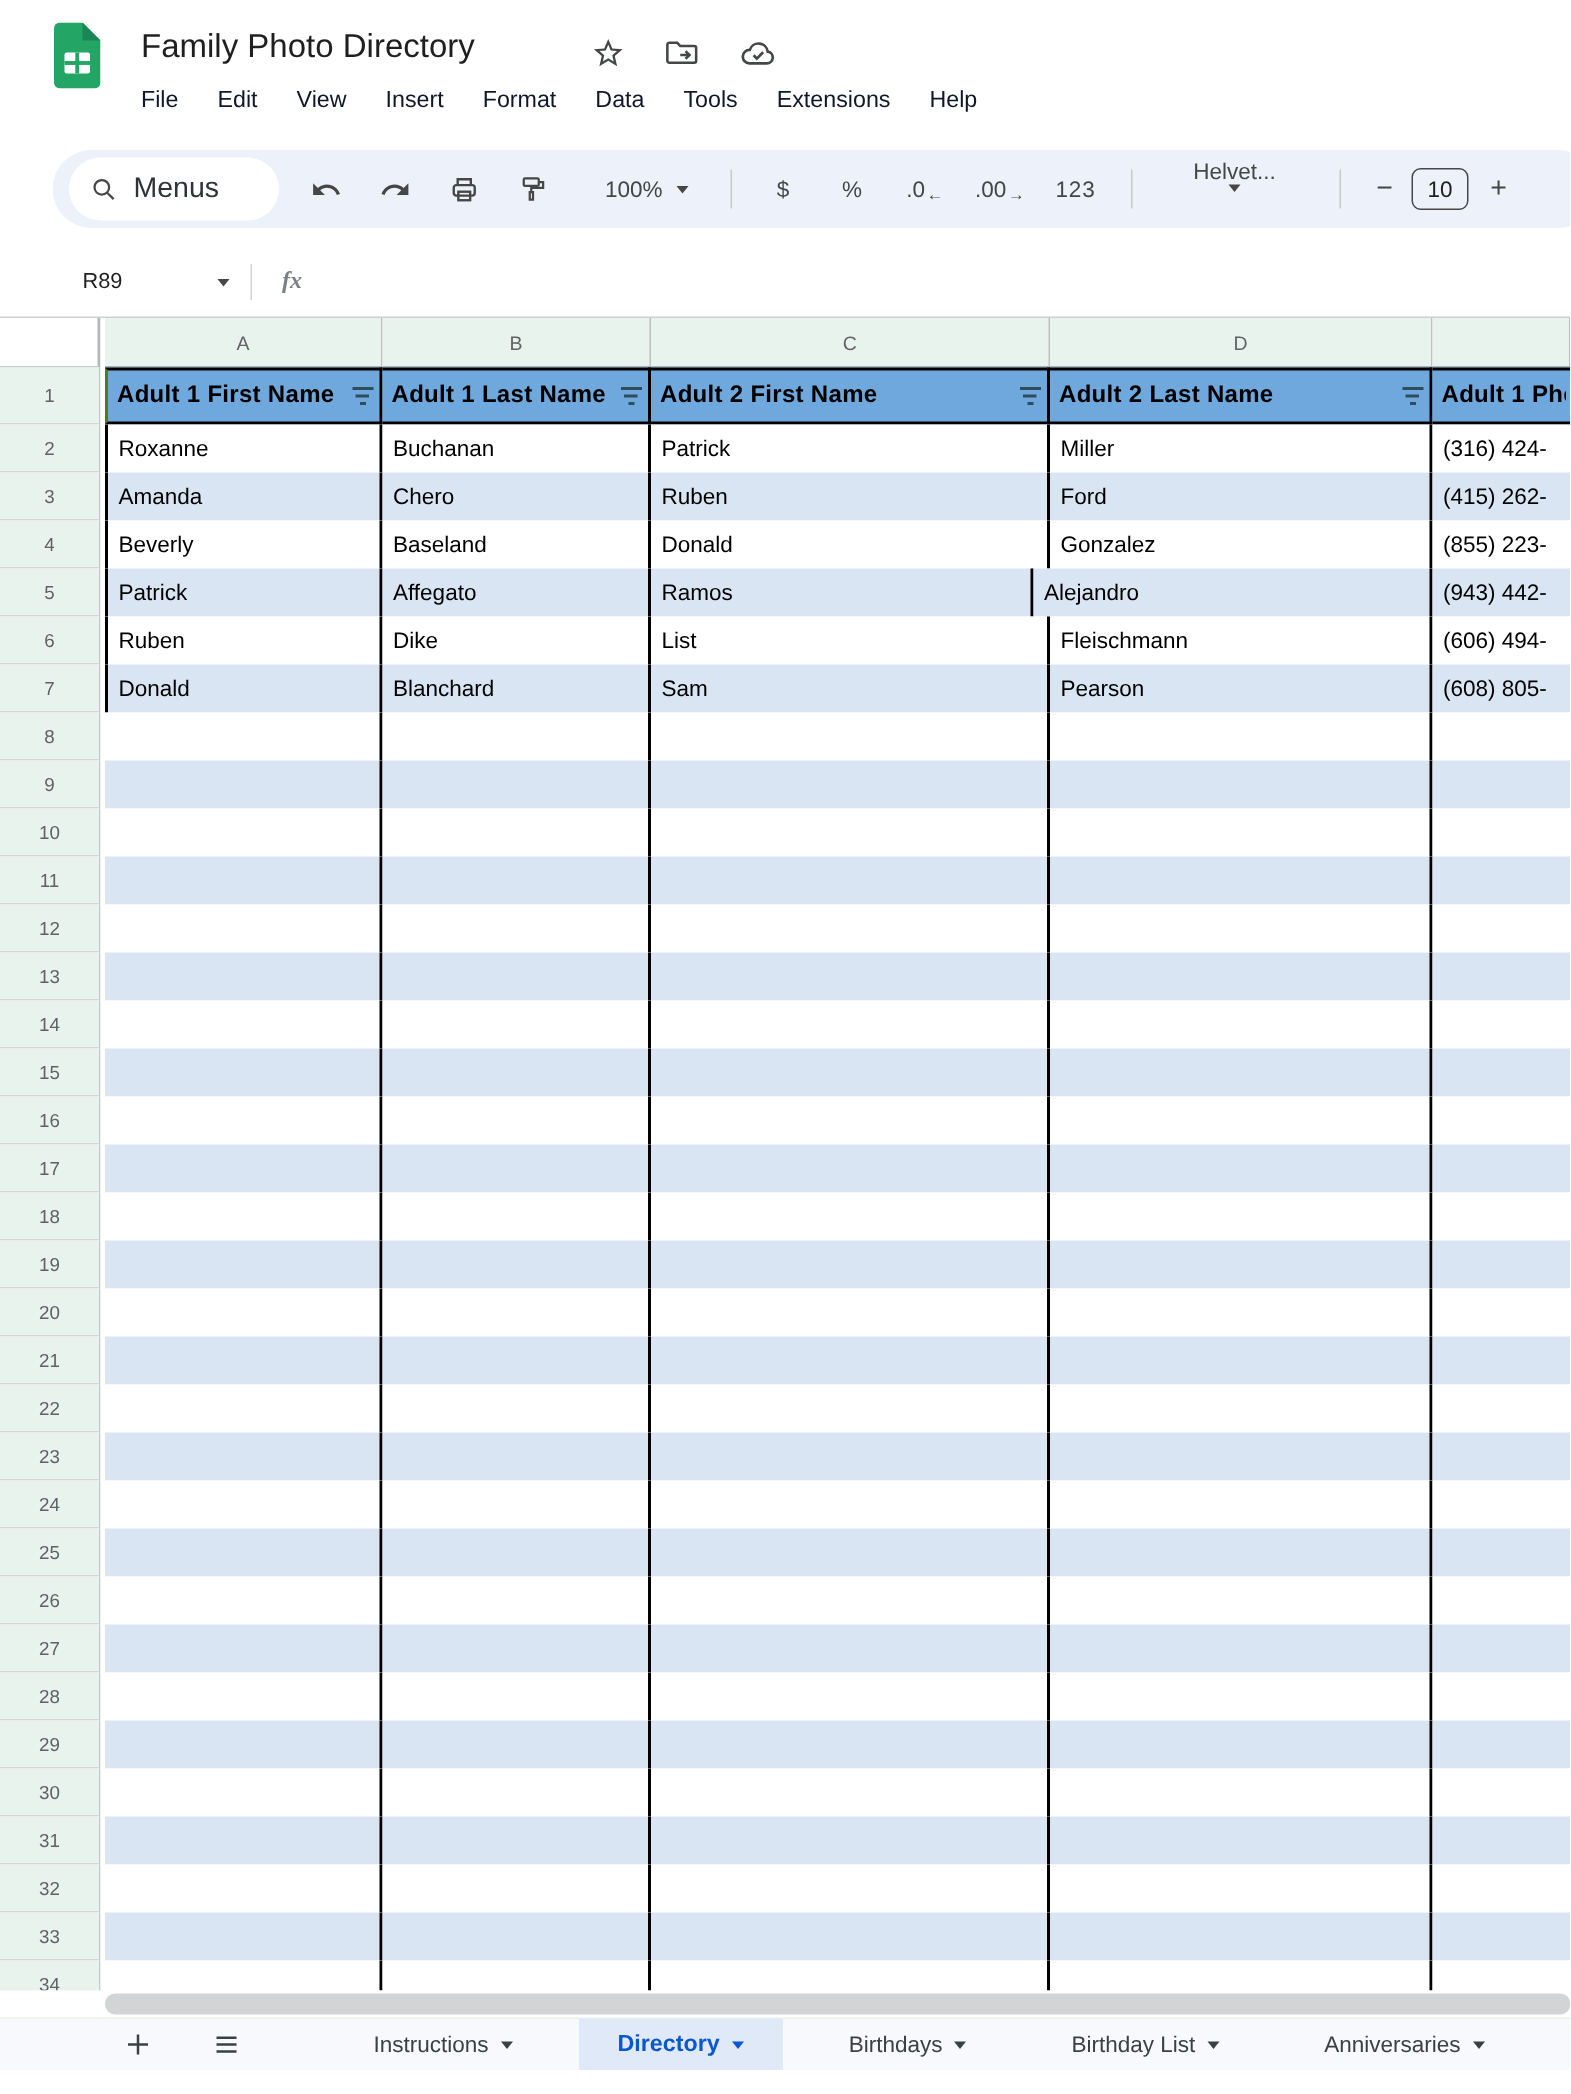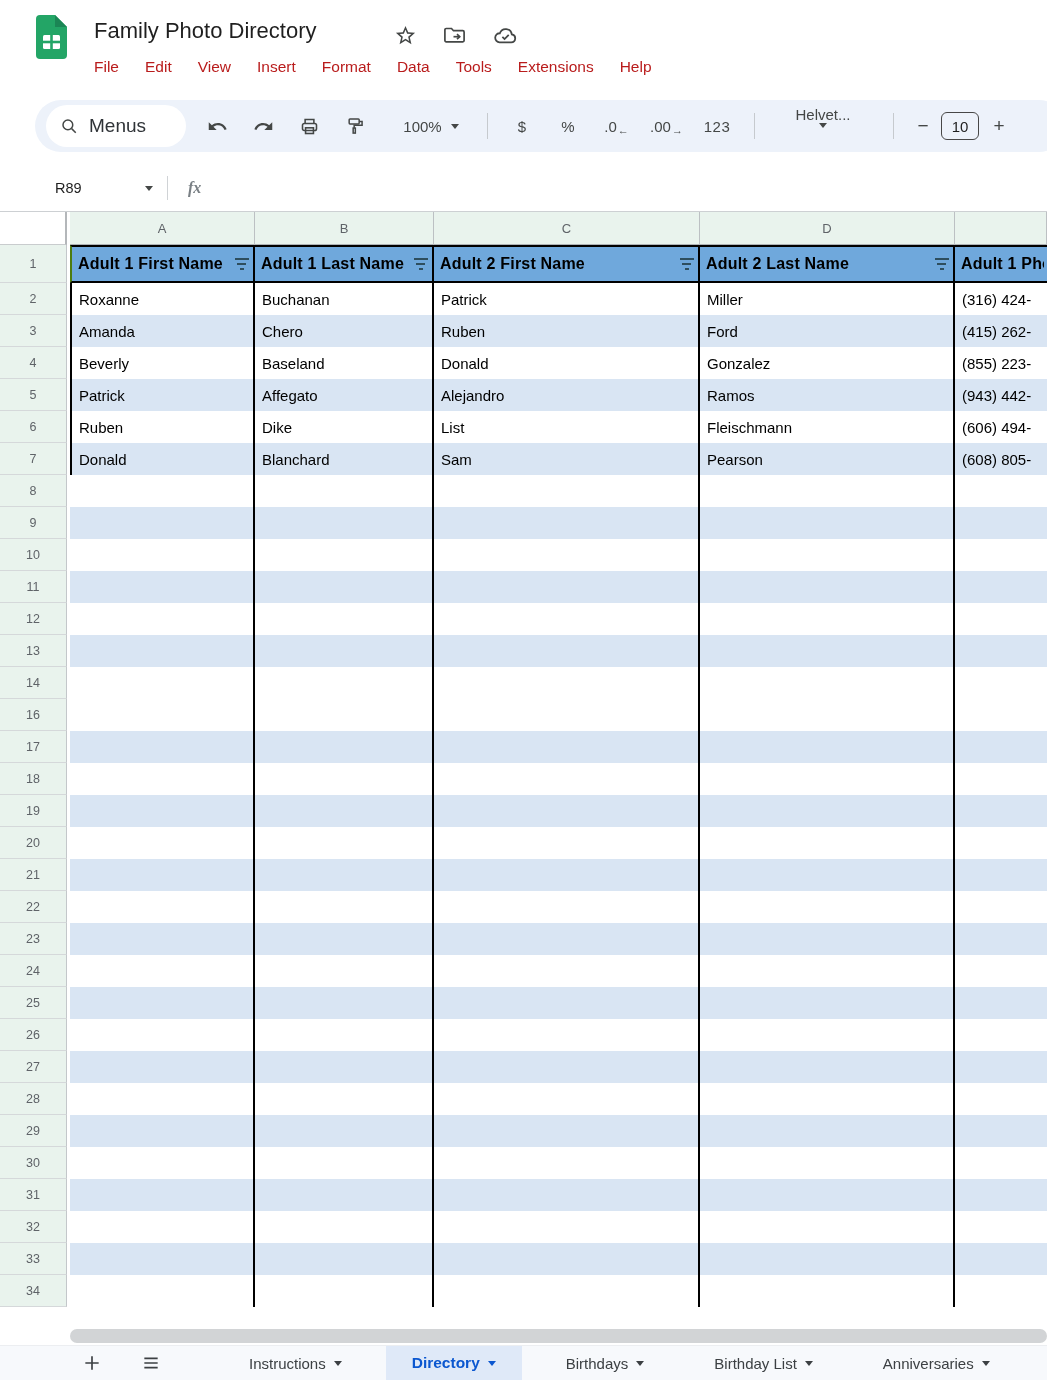--- a/index.html
+++ b/index.html
@@ -9,21 +9,21 @@
     background: #fff; font-family: "Liberation Sans","DejaVu Sans",sans-serif;
     color: #1f1f1f;
   }
   
   .app-header { position:absolute; left:0; top:0; width:100%; height:90px; background:#fff; }
   .logo { position:absolute; left:36px; top:15px; width:31px; height:44px; }
   .title { position:absolute; left:94px; top:18px; font-size:22px; color:#1f1f1f; white-space:nowrap; }
   .doc-icons { position:absolute; left:392px; top:22px; display:flex; gap:24px; align-items:center; }
   .icon-btn { width:26px; height:26px; display:flex; align-items:center; justify-content:center; }
   .menu-bar { position:absolute; left:81px; top:52px; display:flex; height:30px; align-items:center; }
-  .menu-item { padding:0 13px; font-size:15.5px; color:#b91c1c; white-space:nowrap; }
+  .menu-item { padding:0 13px; font-size:15.5px; color:#0f172a; white-space:nowrap; }
   
   .toolbar { position:absolute; left:35px; top:100px; width:1030px; height:52px;
     background:var(--toolbar-bg,#edf2fa); border-radius:26px; display:flex; align-items:center; overflow:hidden; }
   .menus-pill { margin-left:11px; width:140px; height:42px; background:#fff; border-radius:21px;
     display:flex; align-items:center; padding-left:14px; gap:11px; }
   .menus-pill span { font-size:19px; color:#2f3337; }
   .tb-icon { width:46px; height:40px; display:flex; align-items:center; justify-content:center; border-radius:6px; }
   .tb-text { font-size:15px; color:#444746; display:flex; align-items:center; justify-content:center; height:40px; }
   .zoom-ctl { width:90px; margin-left:8px; gap:9px; }
   .caret { width:0; height:0; border-left:4.5px solid transparent; border-right:4.5px solid transparent;
@@ -286,22 +286,22 @@
         <div class="cell-d w-b r-white">Baseland</div>
         <div class="cell-d w-c r-white">Donald</div>
         <div class="cell-d w-d r-white">Gonzalez</div>
         <div class="cell-d w-e r-white no-r">(855) 223-</div>
       </div>
       <div class="grid-row data-row">
         <div class="cell-num">5</div>
         <div class="cell-gap"></div>
         <div class="cell-d w-a r-blue first-bordered">Patrick</div>
         <div class="cell-d w-b r-blue">Affegato</div>
+        <div class="cell-d w-d r-blue">Ramos</div>
         <div class="cell-d w-c r-blue">Alejandro</div>
-        <div class="cell-d w-d r-blue">Ramos</div>
         <div class="cell-d w-e r-blue no-r">(943) 442-</div>
       </div>
       <div class="grid-row data-row">
         <div class="cell-num">6</div>
         <div class="cell-gap"></div>
         <div class="cell-d w-a r-white first-bordered">Ruben</div>
         <div class="cell-d w-b r-white">Dike</div>
         <div class="cell-d w-c r-white">List</div>
         <div class="cell-d w-d r-white">Fleischmann</div>
         <div class="cell-d w-e r-white no-r">(606) 494-</div>
@@ -372,20 +372,29 @@
       <div class="grid-row data-row">
         <div class="cell-num">14</div>
         <div class="cell-gap"></div>
         <div class="cell-d w-a r-white"></div>
         <div class="cell-d w-b r-white"></div>
         <div class="cell-d w-c r-white"></div>
         <div class="cell-d w-d r-white"></div>
         <div class="cell-d w-e r-white no-r"></div>
       </div>
       <div class="grid-row data-row">
+        <div class="cell-num">15</div>
+        <div class="cell-gap"></div>
+        <div class="cell-d w-a r-blue"></div>
+        <div class="cell-d w-b r-blue"></div>
+        <div class="cell-d w-c r-blue"></div>
+        <div class="cell-d w-d r-blue"></div>
+        <div class="cell-d w-e r-blue no-r"></div>
+      </div>
+      <div class="grid-row data-row">
         <div class="cell-num">16</div>
         <div class="cell-gap"></div>
         <div class="cell-d w-a r-white"></div>
         <div class="cell-d w-b r-white"></div>
         <div class="cell-d w-c r-white"></div>
         <div class="cell-d w-d r-white"></div>
         <div class="cell-d w-e r-white no-r"></div>
       </div>
       <div class="grid-row data-row">
         <div class="cell-num">17</div>

